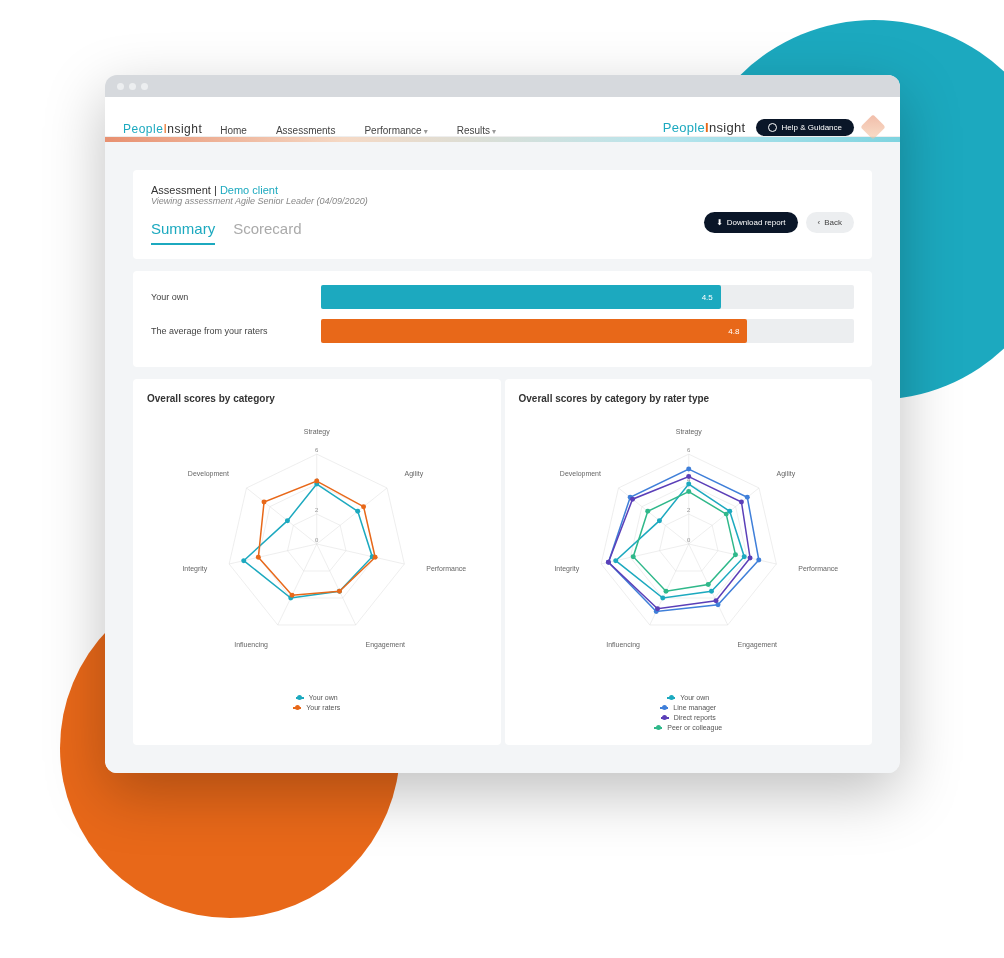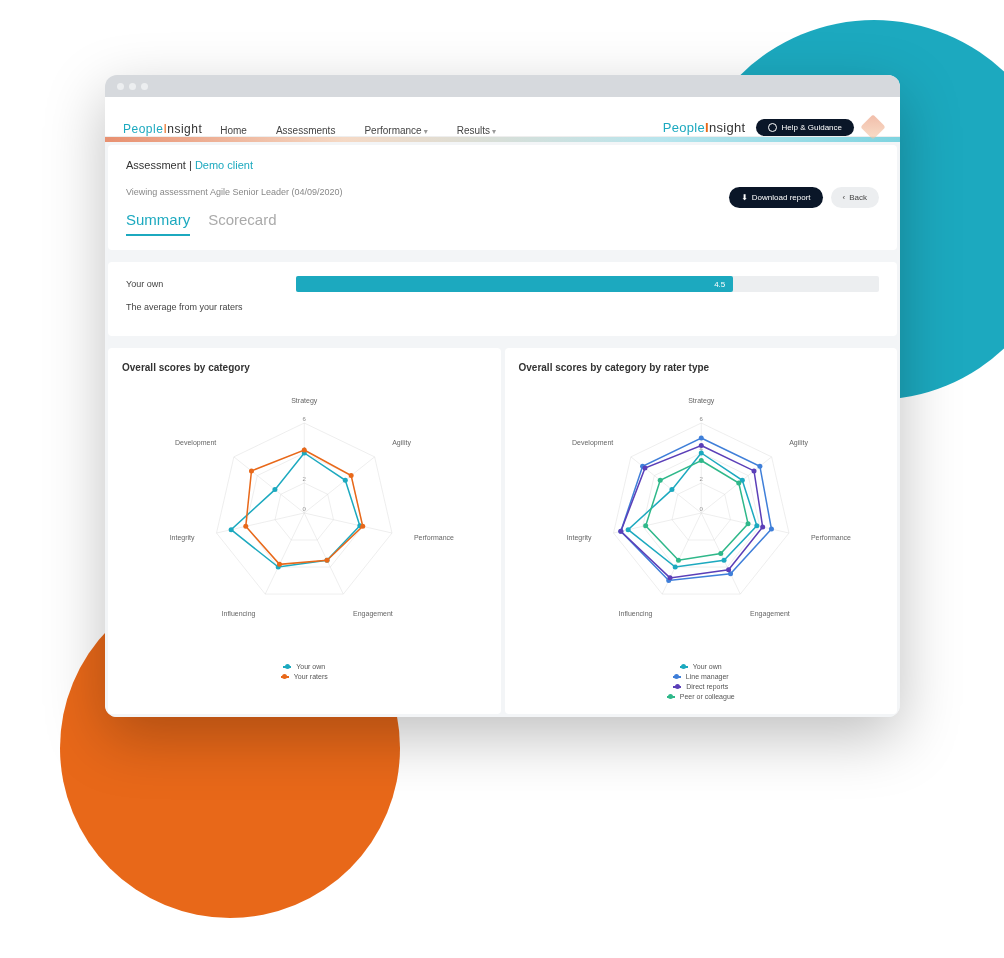--- a/index.html
+++ b/index.html
@@ -85,47 +85,47 @@
   width: 18px; height: 18px;
   background: linear-gradient(135deg, #e89070 0%, #f5c9a5 100%);
   border-radius: 3px;
   transform: rotate(45deg);
   opacity: 0.6;
 }
 .gradient-bar {
   height: 5px;
   background: linear-gradient(90deg, #e89070 0%, #f5d9c5 30%, #b8e5ed 70%, #7fd4e0 100%);
 }
-.content { padding: 3px; background: #f3f5f7; }
+.content { padding: 28px; background: #f3f5f7; }
 .card {
   background: #fff;
   border-radius: 4px;
   padding: 14px 18px;
   margin-bottom: 12px;
 }
 .assess-header { display: flex; align-items: flex-start; justify-content: space-between; }
 .assess-title { font-size: 11px; color: #333; }
 .assess-title .client { color: #1ca9bf; }
-.assess-sub { font-size: 9px; color: #888; margin-top: 16px; }
+.assess-sub { font-size: 9px; color: #888; margin-top: 0; font-style: italic; }
 .tabs { display: flex; gap: 18px; margin-top: 14px; font-size: 15px; }
 .tab { color: #aaa; padding-bottom: 6px; cursor: pointer; }
 .tab.active { color: #1ca9bf; border-bottom: 2px solid #1ca9bf; }
 .header-actions { display: flex; gap: 8px; margin-top: 28px; }
 .btn-download {
   background: #0a1628; color: #fff; font-size: 8px;
   padding: 6px 12px; border-radius: 12px; display: flex; align-items: center; gap: 4px;
 }
 .btn-back {
   background: #eceef0; color: #444; font-size: 8px;
   padding: 6px 12px; border-radius: 12px; display: flex; align-items: center; gap: 4px;
 }
 .section-title { font-size: 11px; color: #333; font-weight: 600; margin-bottom: 14px; }
 .score-row { display: flex; align-items: center; margin-bottom: 10px; }
 .score-label { width: 170px; font-size: 9px; color: #444; }
-.score-bar-bg { flex: 1; height: 16px; background: #eceef0; border-radius: 2px; position: relative; }
+.score-bar-bg { flex: 1; height: 24px; background: #eceef0; border-radius: 2px; position: relative; }
 .score-bar-fill { height: 100%; border-radius: 2px; display: flex; align-items: center; justify-content: flex-end; padding-right: 8px; color: #fff; font-size: 8px; }
 .charts-row { display: flex; gap: 4px; }
 .chart-card { flex: 1; background: #fff; border-radius: 4px; padding: 14px; }
 .chart-title { font-size: 10px; font-weight: 600; color: #333; margin-bottom: 10px; }
 .radar-svg { width: 100%; height: 270px; }
 .radar-label { font-size: 7px; fill: #666; }
 .radar-tick { font-size: 6px; fill: #888; }
 .legend { display: flex; flex-direction: column; align-items: center; gap: 3px; margin-top: 6px; }
 .legend-item { display: flex; align-items: center; gap: 5px; font-size: 7px; color: #555; }
 .legend-sw { width: 8px; height: 2px; position: relative; }
@@ -197,20 +197,23 @@
 
     <div class="card">
       <div class="score-row">
         <div class="score-label">Your own</div>
         <div class="score-bar-bg">
           <div class="score-bar-fill" style="width:75%; background:#1ca9bf;">4.5</div>
         </div>
       </div>
       <div class="score-row">
         <div class="score-label">The average from your raters</div>
+        <div class="score-bar-bg">
+          <div class="score-bar-fill" style="width:80%; background:#e86819;">4.8</div>
+        </div>
       </div>
     </div>
 
     <div class="charts-row">
       <div class="chart-card">
         <div class="chart-title">Overall scores by category</div>
         <svg class="radar-svg" viewBox="0 0 340 270" id="radar1">
             <polygon points="170,130 170,130 170,130 170,130 170,130 170,130 170,130" fill="none" stroke="#ddd" stroke-width="0.5"></polygon>
             <text x="170" y="128" class="radar-tick" text-anchor="middle">0</text>
             <polygon points="170,100 193.4549444740409,111.295305944238 199.2478373654547,136.67562801868942 183.01651217352673,157.02906603707257 156.98348782647327,157.02906603707257 140.7521626345453,136.67562801868942 146.5450555259591,111.295305944238" fill="none" stroke="#ddd" stroke-width="0.5"></polygon>

